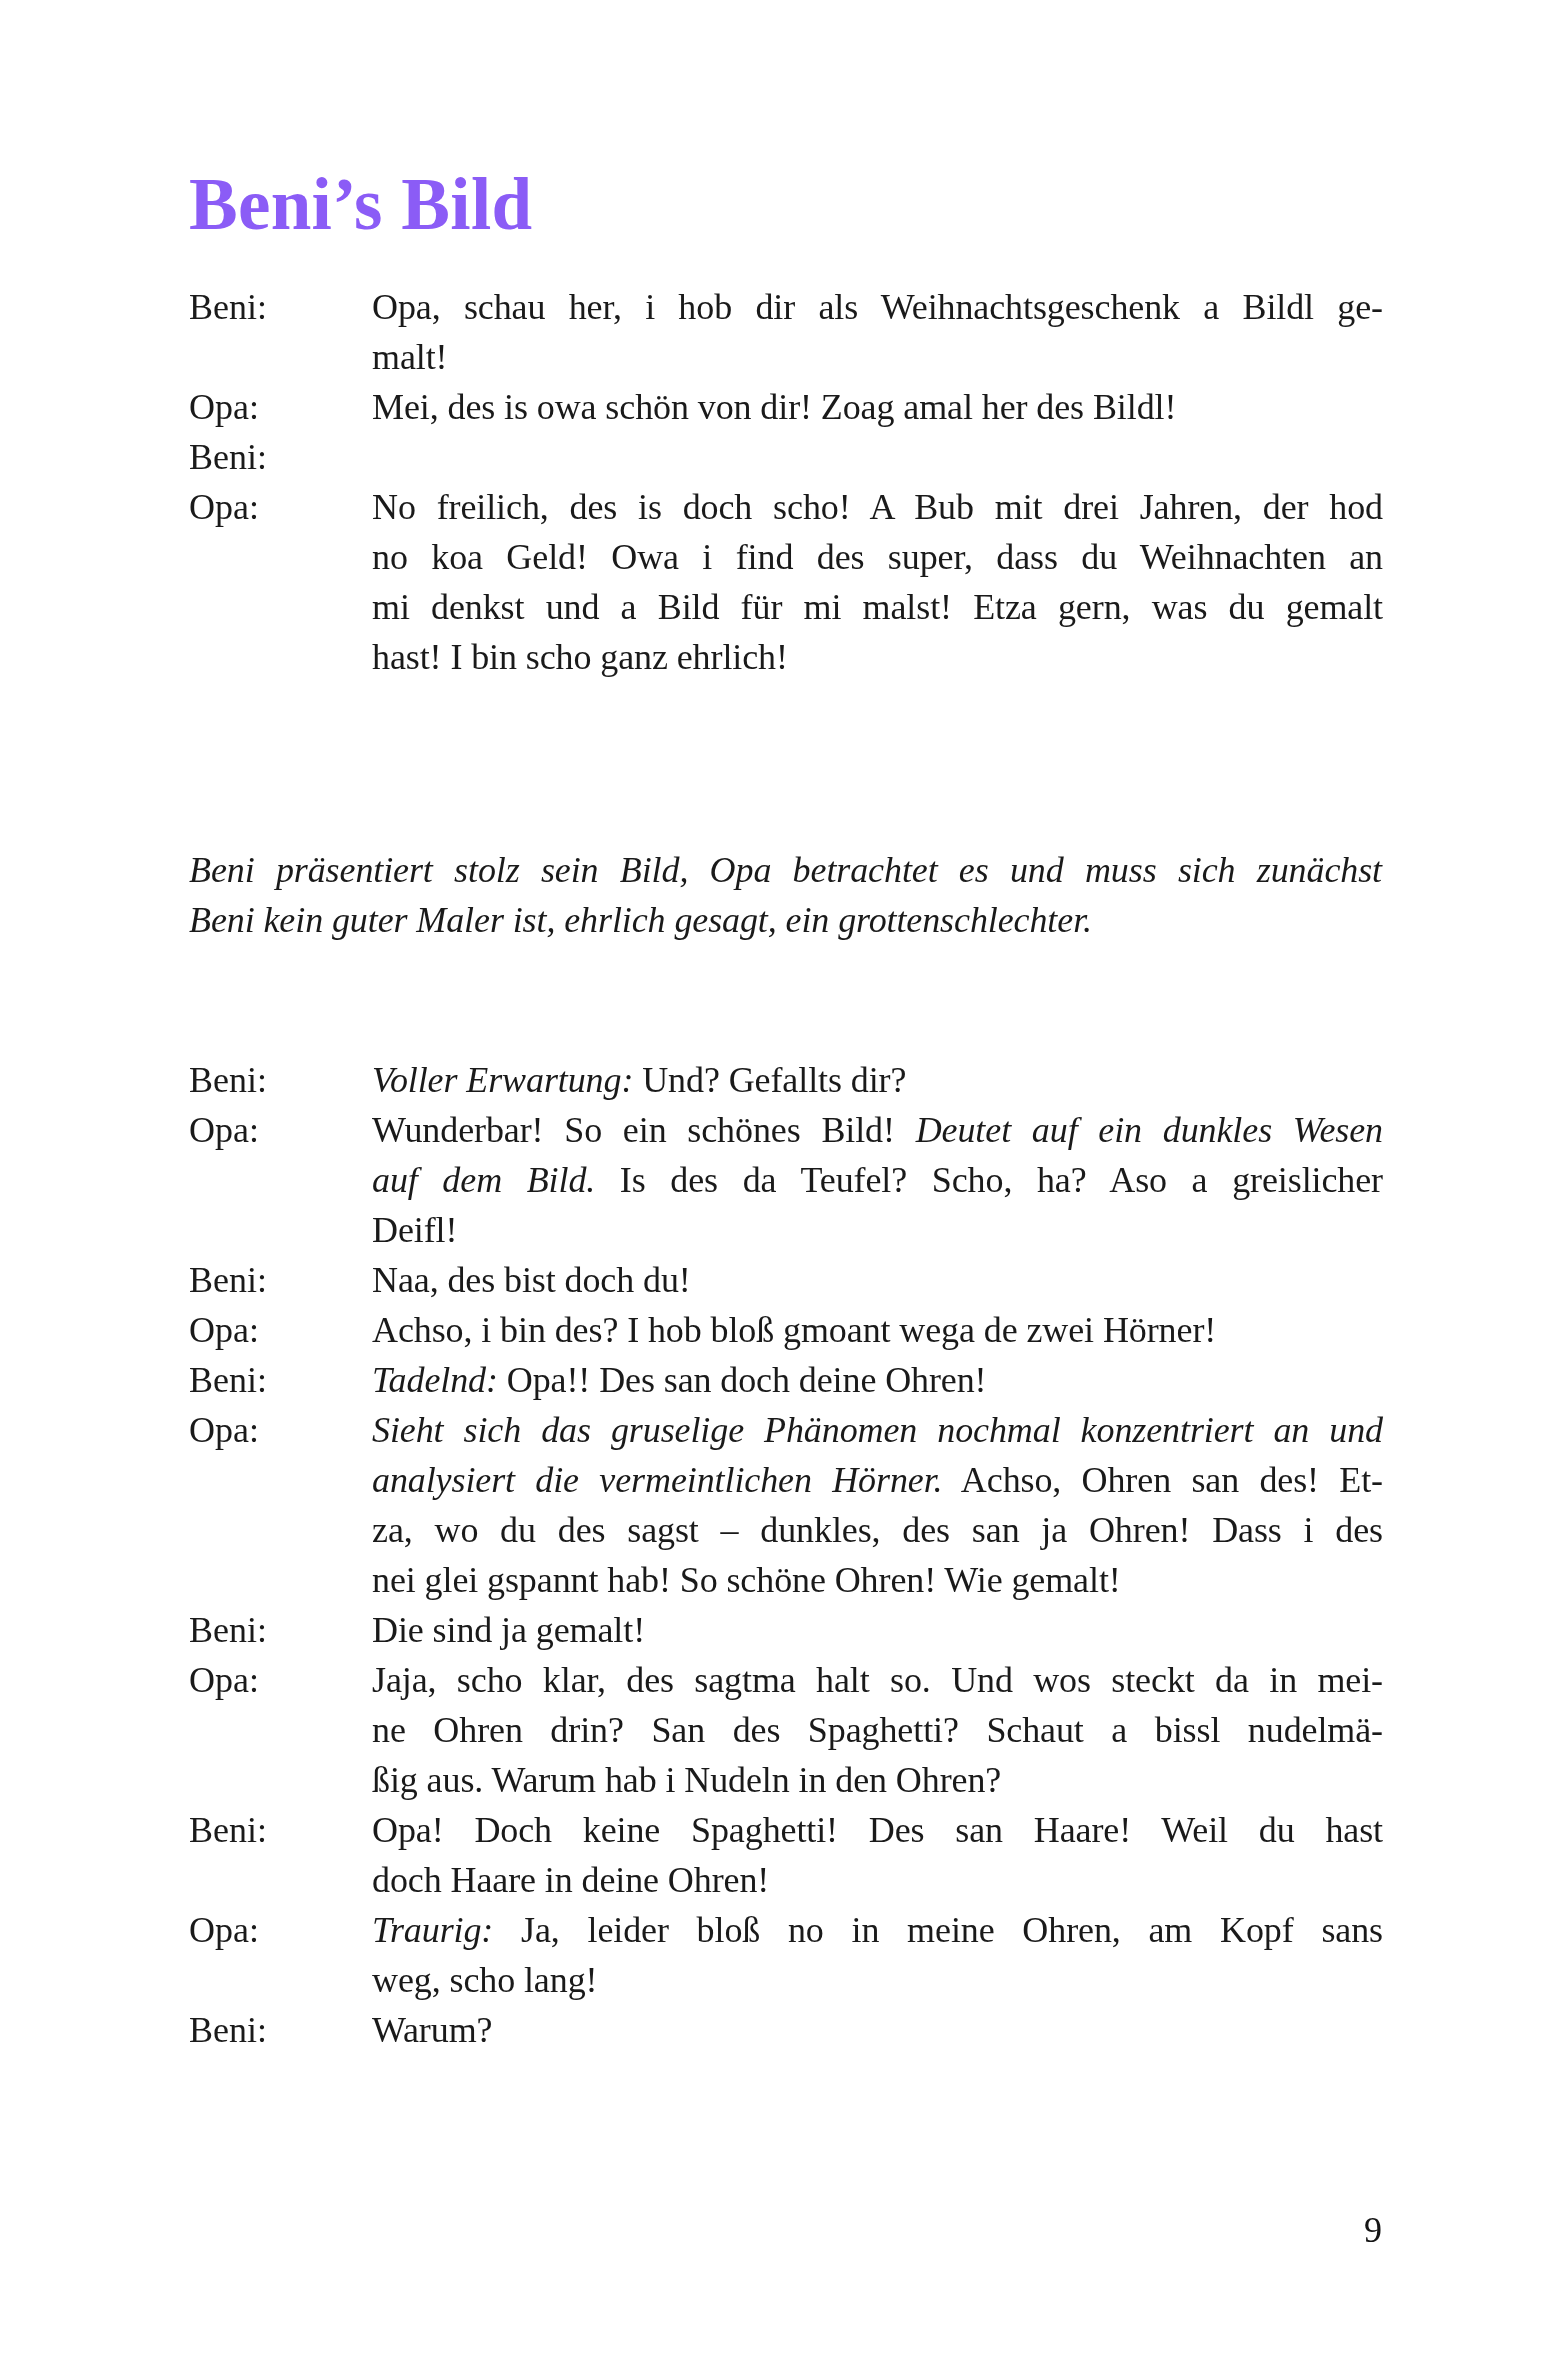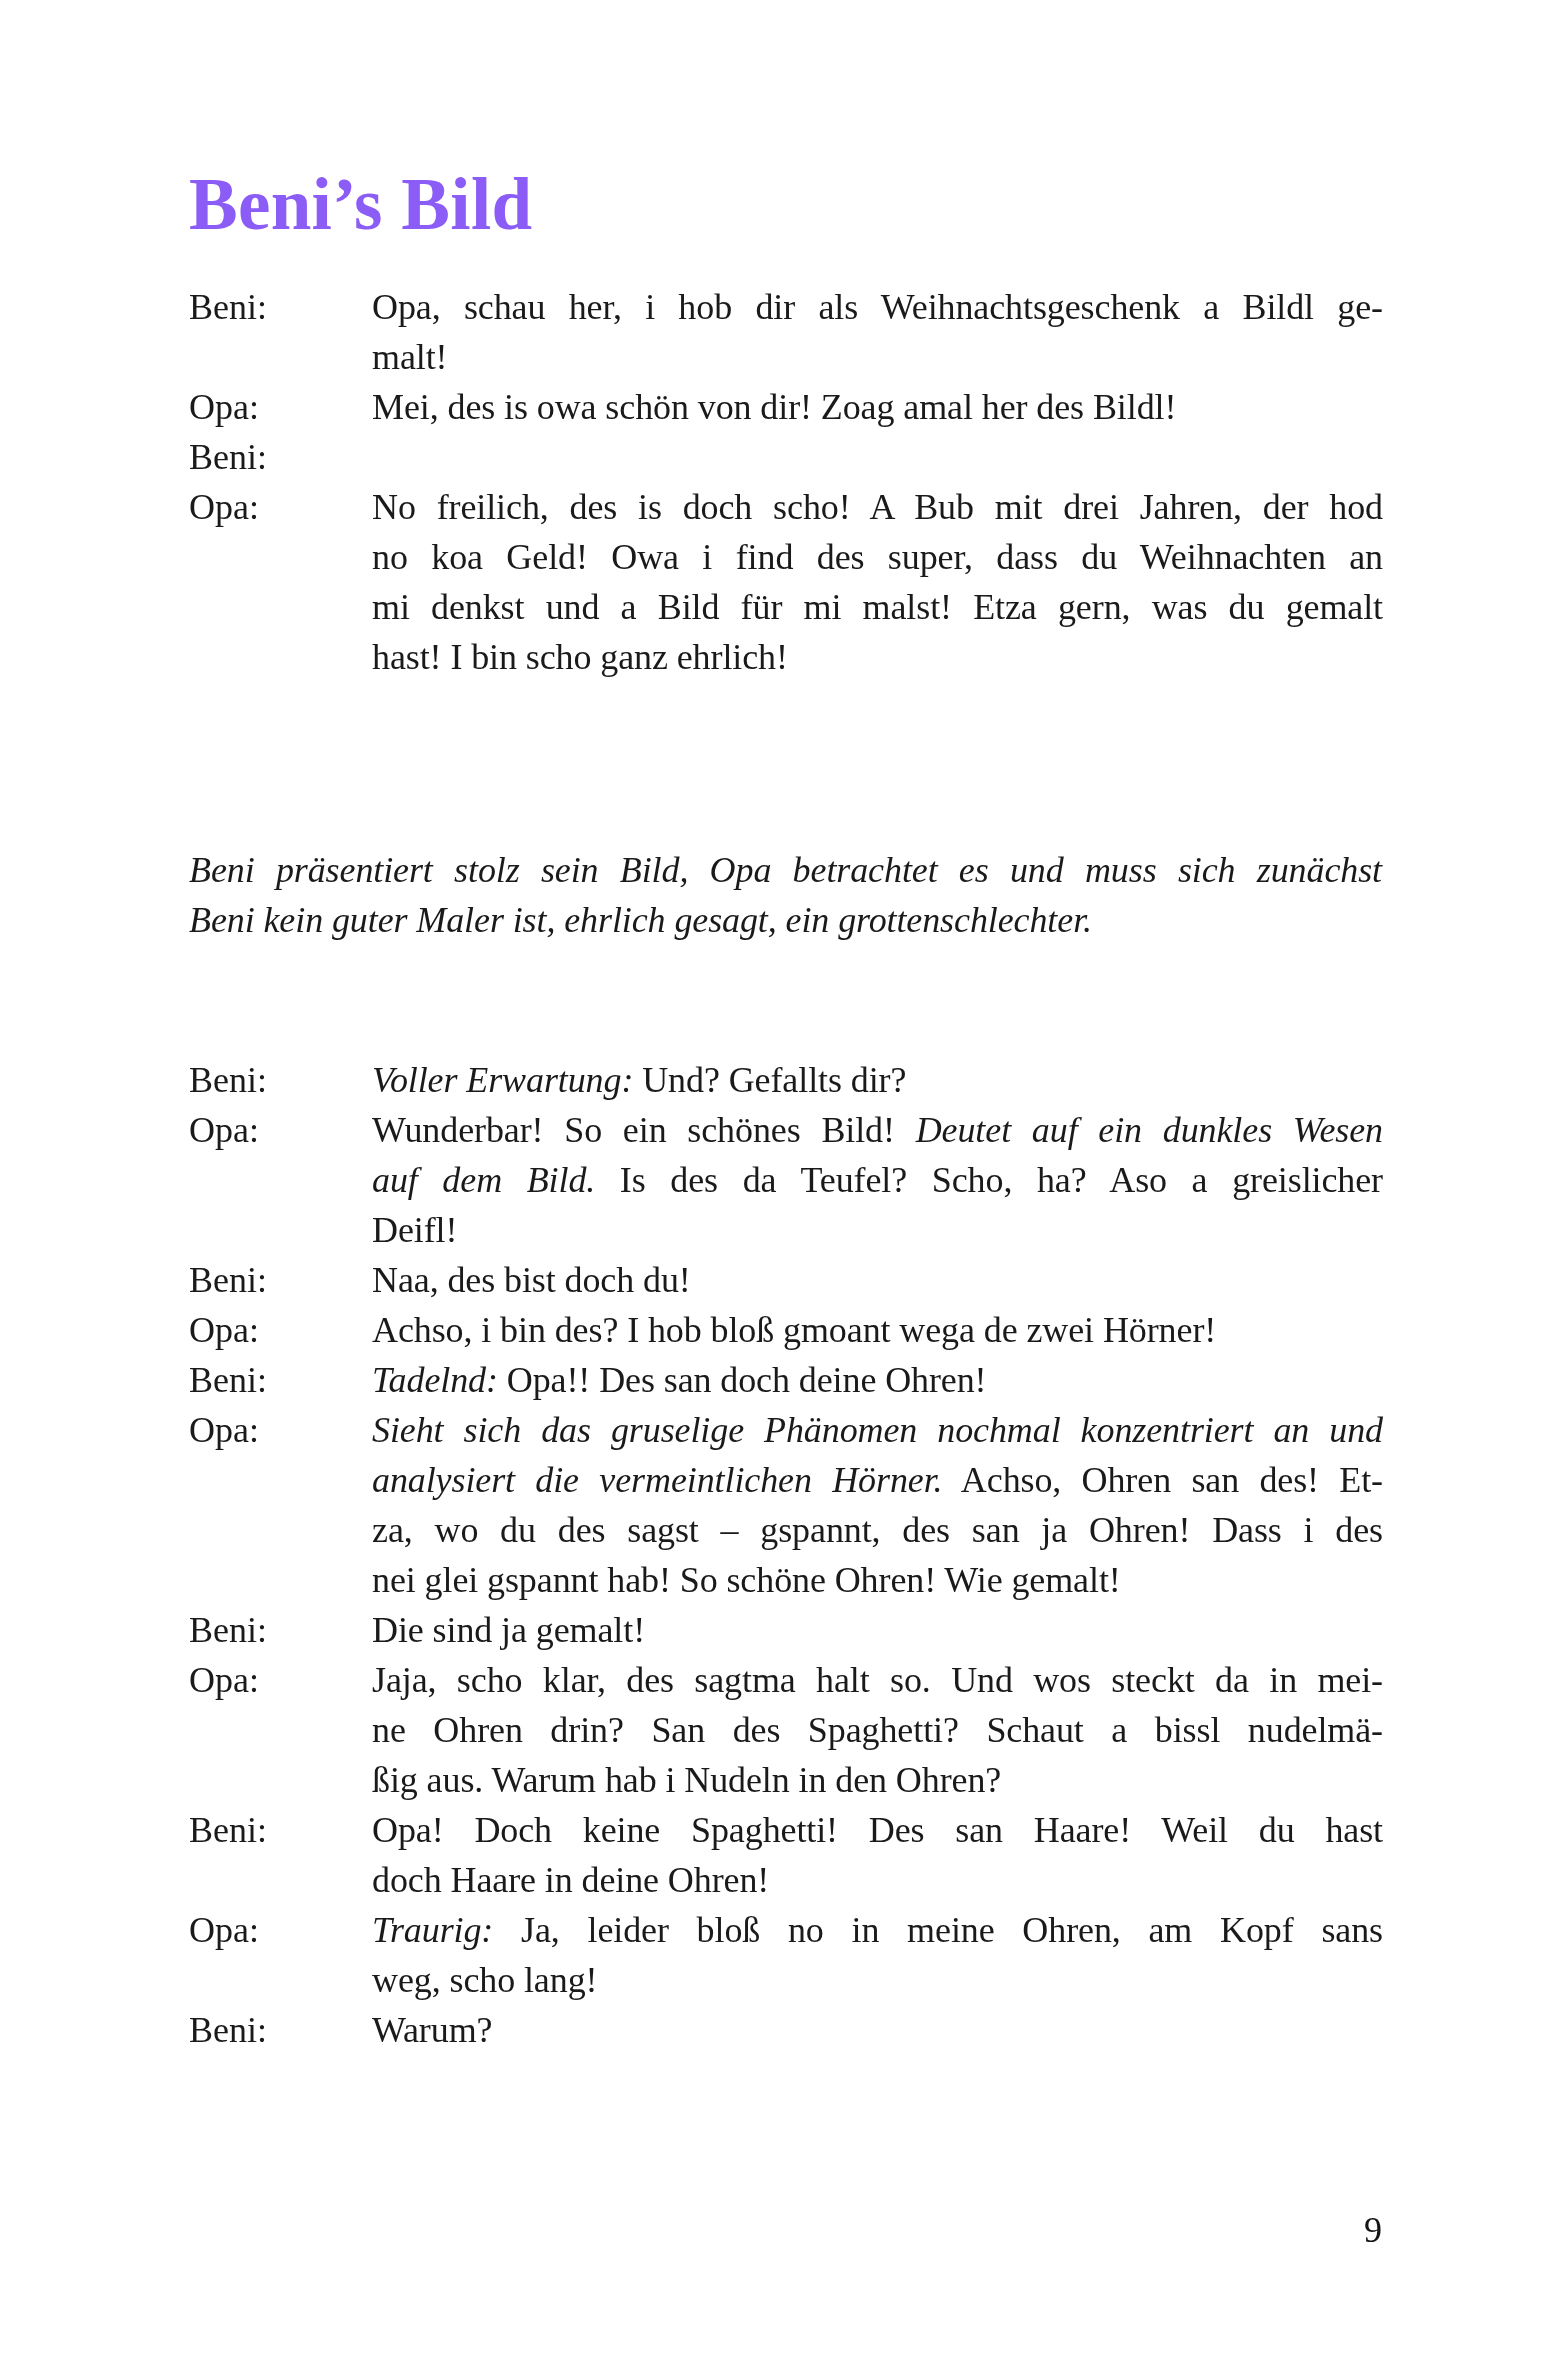--- a/index.html
+++ b/index.html
@@ -131,21 +131,21 @@
           <div class="speaker">Beni:</div>
           <div class="speech">
             <div class="line"><em>Tadelnd:</em><span> Opa!! Des san doch deine Ohren!</span></div>
           </div>
         </div>
         <div class="entry">
           <div class="speaker">Opa:</div>
           <div class="speech">
             <div class="line just"><em>Sieht sich das gruselige Phänomen nochmal konzentriert an und</em></div>
             <div class="line just"><em>analysiert die vermeintlichen Hörner.</em><span> Achso, Ohren san des! Et-</span></div>
-            <div class="line just"><span>za, wo du des sagst – gspannt, des san ja Ohren! Dass i des</span></div>
+            <div class="line just"><span>za, wo du des sagst – dunkles, des san ja Ohren! Dass i des</span></div>
             <div class="line"><span>nei glei gspannt hab! So schöne Ohren! Wie gemalt!</span></div>
           </div>
         </div>
         <div class="entry">
           <div class="speaker">Beni:</div>
           <div class="speech">
             <div class="line"><span>Die sind ja gemalt!</span></div>
           </div>
         </div>
         <div class="entry">

